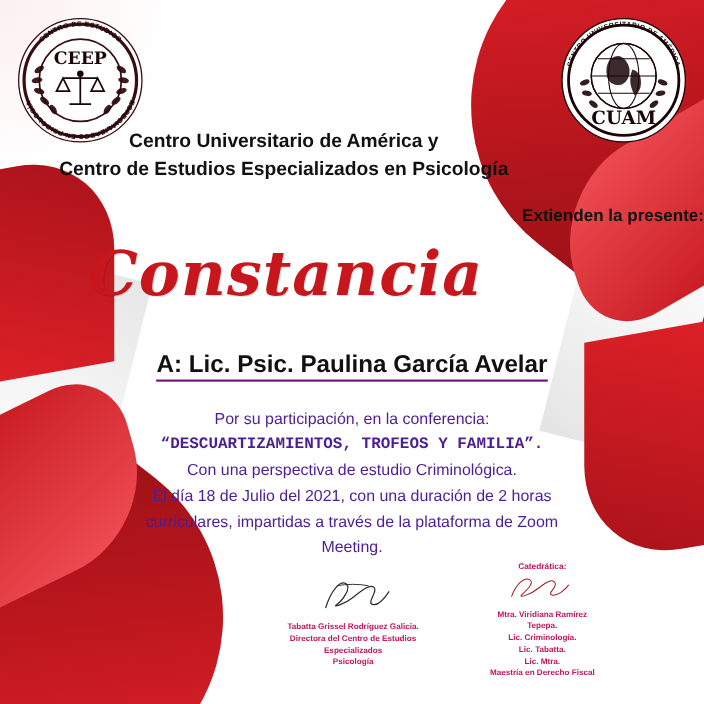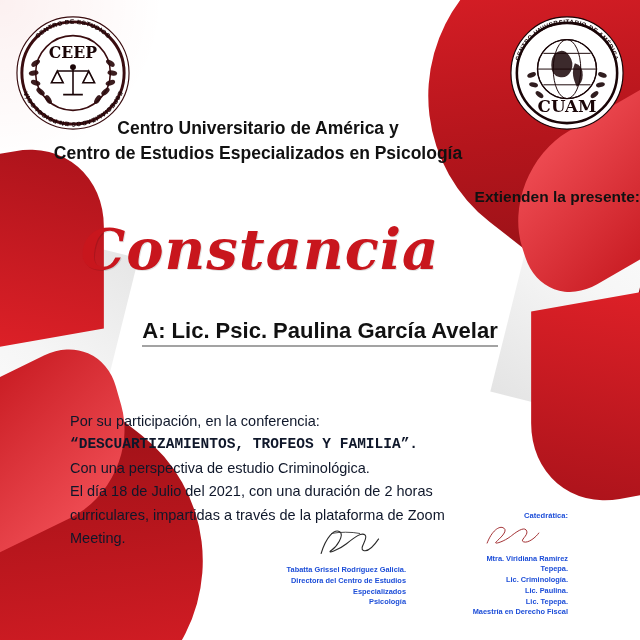--- a/index.html
+++ b/index.html
@@ -134,45 +134,44 @@
   }
   .recipient {
     position: absolute;
     top: 318px; left: 0; width: 640px;
     text-align: center;
     font-size: 22px;
     font-weight: bold;
     color: #111;
   }
   .recipient span.u {
-    border-bottom: 2px solid #a3a3a3;
+    border-bottom: 2px solid #701a75;
     padding-bottom: 2px;
   }
   .body-block {
     position: absolute;
     top: 370px; left: 70px; width: 500px;
-    text-align: left;
-    color: #0f172a;
+    text-align: center;
+    color: #4c1d95;
     font-size: 14.5px;
     line-height: 1.62;
-    margin-top: 40px;
   }
   .body-block .strong {
     font-weight: bold;
     font-family: Liberation Mono, monospace;
   }
   .body-block .l {
     display: block;
   }
 
   
   .sig {
     position: absolute;
-    text-align: right;
-    color: #1d4ed8;
+    text-align: center;
+    color: #be185d;
   }
   .sig-1 { bottom: 32px; left: 78px; width: 160px; }
   .sig-2 { bottom: 32px; left: 236px; width: 170px; }
   .sig-3 { bottom: 22px; right: 72px; width: 150px; }
 
   .sig-caption {
     font-size: 7.4px;
     font-weight: bold;
     line-height: 1.45;
   }
@@ -314,20 +313,20 @@
 
     <div class="sig sig-3">
       <div class="cat-label">Catedrática:</div>
       <svg class="scribble scribble-3" viewBox="0 0 140 34">
         <path d="M34,28 C40,12 50,4 56,8 C62,12 50,22 46,26 C42,30 56,26 66,18 C76,10 84,6 86,12 C88,18 76,24 82,26 C88,28 98,20 102,14" fill="none" stroke="#9a1f22" stroke-width="1.2"></path>
       </svg>
       <div class="sig-caption">
         <span class="l">Mtra. Viridiana Ramírez</span>
         <span class="l">Tepepa.</span>
         <span class="l">Lic. Criminología.</span>
-        <span class="l">Lic. Paulina.</span>
-        <span class="l">Lic. Tepepa.</span>
+        <span class="l">Lic. Tabatta.</span>
+        <span class="l">Lic. Mtra.</span>
         <span class="l">Maestría en Derecho Fiscal</span>
       </div>
     </div>
 
   </div>
 </div>
 
 </body></html>

